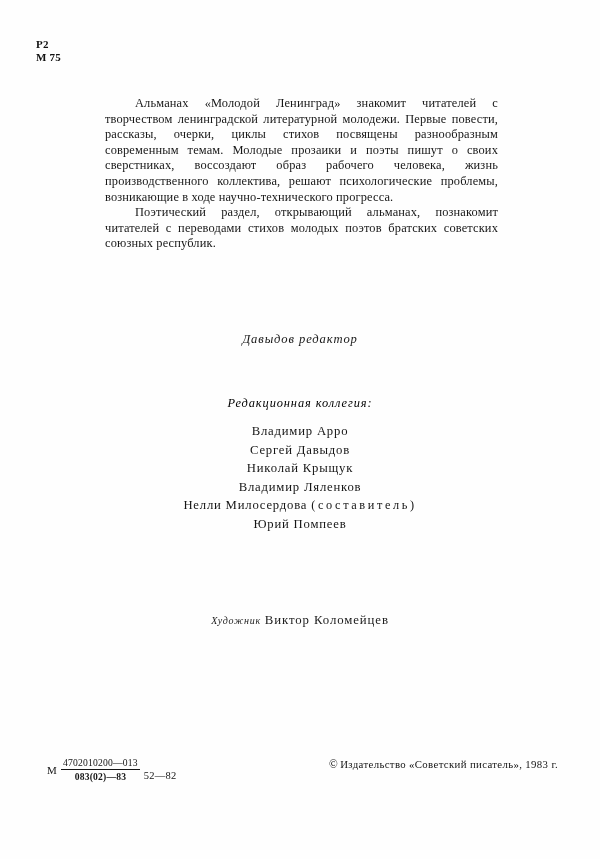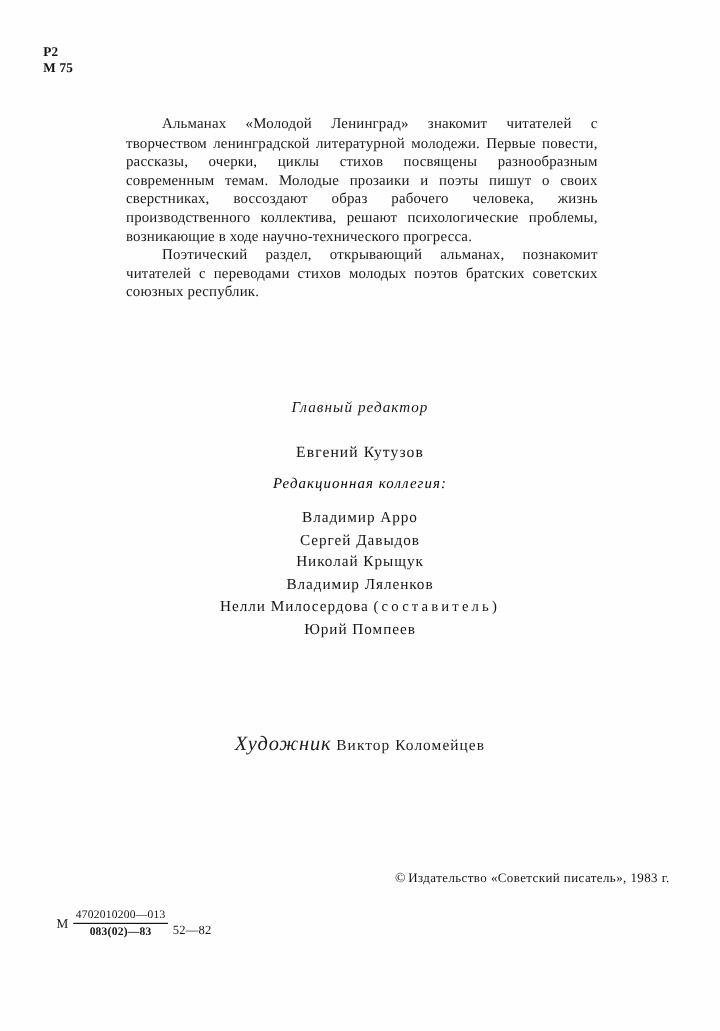--- a/index.html
+++ b/index.html
@@ -98,21 +98,21 @@
   .board-gap { height: 11px; }
   .spaced-note {
     letter-spacing: 2.6px;
     font-size: 12.3px;
     text-align: center;
   }
 
   .credits-artist { top: 610px; }
   .artist-role {
     font-style: italic;
-    font-size: 17px;
+    font-size: 10px;
     letter-spacing: 0.7px;
   }
   .artist-name {
     font-size: 12.8px;
     letter-spacing: 0.9px;
   }
 
   
   .imprint-code {
     position: absolute;
@@ -156,21 +156,21 @@
     font-size: 10.5px;
     margin-left: 4px;
     align-self: flex-end;
     padding-bottom: 2px;
     letter-spacing: 0.2px;
   }
 
   .copyright {
     position: absolute;
     right: 42px;
-    top: 726px;
+    top: 758px;
     font-size: 10.8px;
     letter-spacing: 0.35px;
     color: #141414;
     white-space: nowrap;
   }
   .copyright .c-sym {
     font-size: 11.5px;
     margin-right: 2px;
   }
 </style>
@@ -183,23 +183,22 @@
     <span class="cm-line">Р2</span>
     <span class="cm-line">М 75</span>
   </div>
 
   <div class="annotation">
     <p>Альманах «Молодой Ленинград» знакомит читателей с творчеством ленинградской литературной молодежи. Первые повести, рассказы, очерки, циклы стихов посвящены разнообразным современным темам. Молодые прозаики и поэты пишут о своих сверстниках, воссоздают образ рабочего человека, жизнь производственного коллектива, решают психологические проблемы, возникающие в ходе научно-технического прогресса.</p>
     <p>Поэтический раздел, открывающий альманах, познакомит читателей с переводами стихов молодых поэтов братских советских союзных республик.</p>
   </div>
 
   <div class="credits credits-editor">
-    <div class="role">Главный редактор</div>
+    <div class="role">Давыдов редактор</div>
     <div class="gap-editor"></div>
-    <div class="person">Евгений Кутузов</div>
   </div>
 
   <div class="credits credits-board">
     <div class="board-heading">Редакционная коллегия:</div>
     <div class="board-gap"></div>
     <ul class="board-list">
       <li><span>Владимир Арро</span></li>
       <li><span>Сергей Давыдов</span></li>
       <li><span>Николай Крыщук</span></li>
       <li><span>Владимир Ляленков</span></li>

